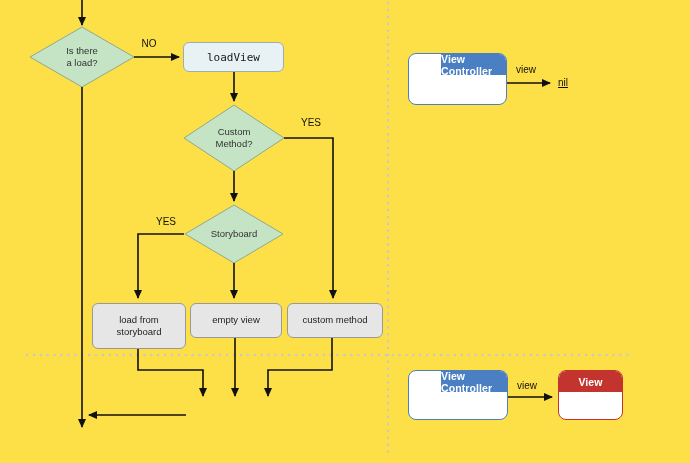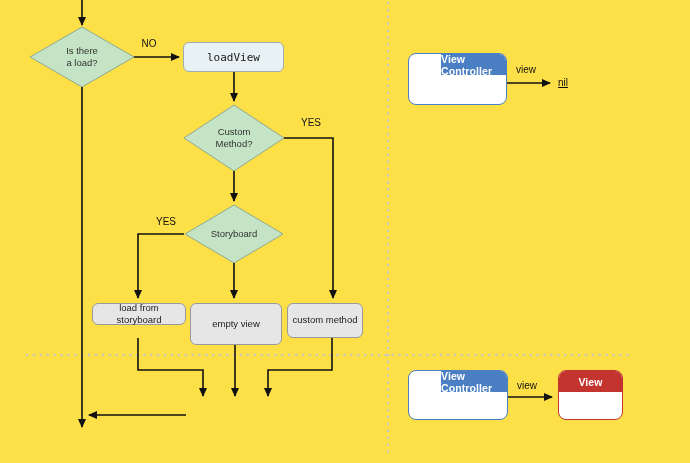--- a/index.html
+++ b/index.html
@@ -91,28 +91,28 @@
   <div class="diamond-label" style="left:194px;top:227px;width:80px;height:14px;">
     <span>Storyboard</span>
   </div>
 
   <div class="lbl" style="left:135px;top:38px;width:28px;">NO</div>
   <div class="lbl" style="left:297px;top:117px;width:28px;">YES</div>
   <div class="lbl" style="left:152px;top:216px;width:28px;">YES</div>
 
   <div class="code-box" style="left:183px;top:42px;width:101px;height:30px;">loadView</div>
 
-  <div class="action-box" style="left:92px;top:303px;width:94px;height:22px;">
+  <div class="action-box" style="left:92px;top:303px;width:94px;height:46px;">
     <span>load from</span>
     <span>storyboard</span>
   </div>
-  <div class="action-box" style="left:190px;top:303px;width:92px;height:42px;">
+  <div class="action-box" style="left:190px;top:303px;width:92px;height:35px;">
     <span>empty view</span>
   </div>
-  <div class="action-box" style="left:287px;top:303px;width:76px;height:35px;">
+  <div class="action-box" style="left:287px;top:303px;width:96px;height:35px;">
     <span>custom method</span>
   </div>
 
   <div class="uml-box uml-blue" style="left:408px;top:53px;width:99px;height:52px;">
     <div class="hdr">View Controller</div>
   </div>
   <div class="lbl" style="left:506px;top:64px;width:40px;">view</div>
   <div class="lbl" style="left:558px;top:77px;width:24px;text-align:left;text-decoration:underline;">nil</div>
 
   <div class="uml-box uml-blue" style="left:408px;top:370px;width:100px;height:50px;">

